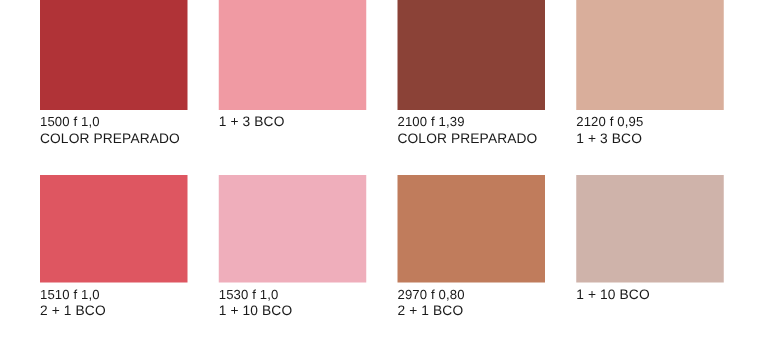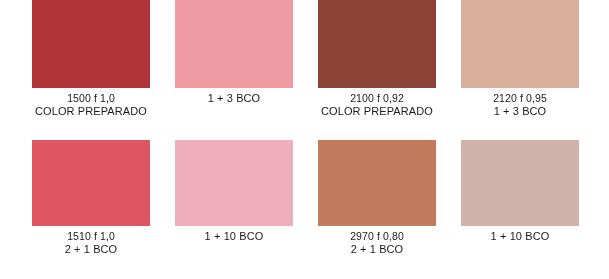--- a/index.html
+++ b/index.html
@@ -37,21 +37,21 @@
     width: 118px;
   }
 
   .swatch-chip {
     width: 118px;
     height: 88px;
     display: block;
   }
 
   .swatch-caption {
-    text-align: center;
+    text-align: left;
     padding-top: 4px;
     line-height: 13px;
   }
 
   .caption-code {
     display: block;
     font-size: 10.5px;
     letter-spacing: 0.1px;
     white-space: nowrap;
   }
@@ -86,21 +86,21 @@
     <div class="swatch-cell">
       <span class="swatch-chip" style="background-color: rgb(240, 154, 163);"></span>
       <div class="swatch-caption">
         <span class="caption-mix">1 + 3 BCO</span>
       </div>
     </div>
 
     <div class="swatch-cell">
       <span class="swatch-chip" style="background-color: rgb(139, 66, 55);"></span>
       <div class="swatch-caption">
-        <span class="caption-code">2100 f 0,92</span>
+        <span class="caption-code">2100 f 1,39</span>
         <span class="caption-mix">COLOR PREPARADO</span>
       </div>
     </div>
 
     <div class="swatch-cell">
       <span class="swatch-chip" style="background-color: rgb(217, 174, 155);"></span>
       <div class="swatch-caption">
         <span class="caption-code">2120 f 0,95</span>
         <span class="caption-mix">1 + 3 BCO</span>
       </div>
@@ -114,20 +114,21 @@
       <span class="swatch-chip" style="background-color: rgb(222, 86, 97);"></span>
       <div class="swatch-caption">
         <span class="caption-code">1510 f 1,0</span>
         <span class="caption-mix">2 + 1 BCO</span>
       </div>
     </div>
 
     <div class="swatch-cell">
       <span class="swatch-chip" style="background-color: rgb(239, 174, 187);"></span>
       <div class="swatch-caption">
+        <span class="caption-code">1530 f 1,0</span>
         <span class="caption-mix">1 + 10 BCO</span>
       </div>
     </div>
 
     <div class="swatch-cell">
       <span class="swatch-chip" style="background-color: rgb(192, 124, 92);"></span>
       <div class="swatch-caption">
         <span class="caption-code">2970 f 0,80</span>
         <span class="caption-mix">2 + 1 BCO</span>
       </div>

